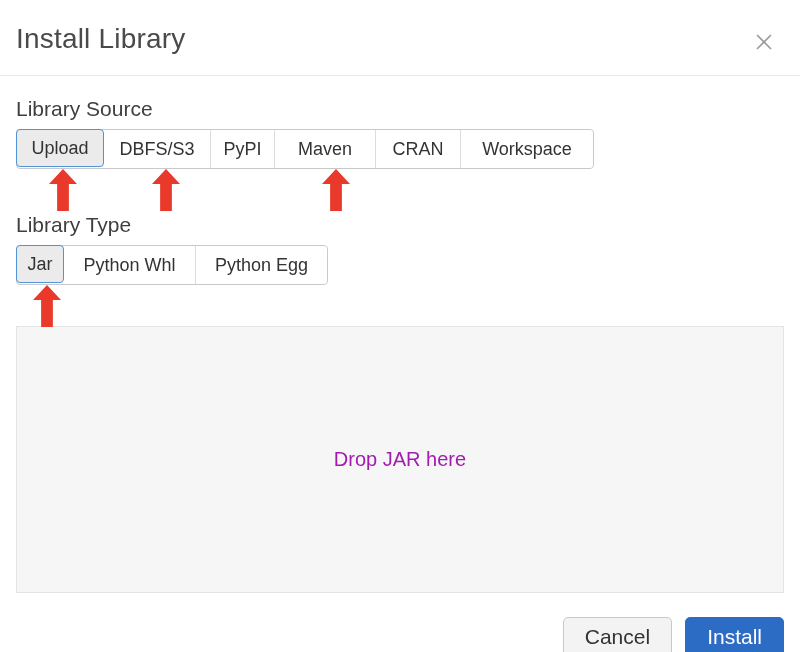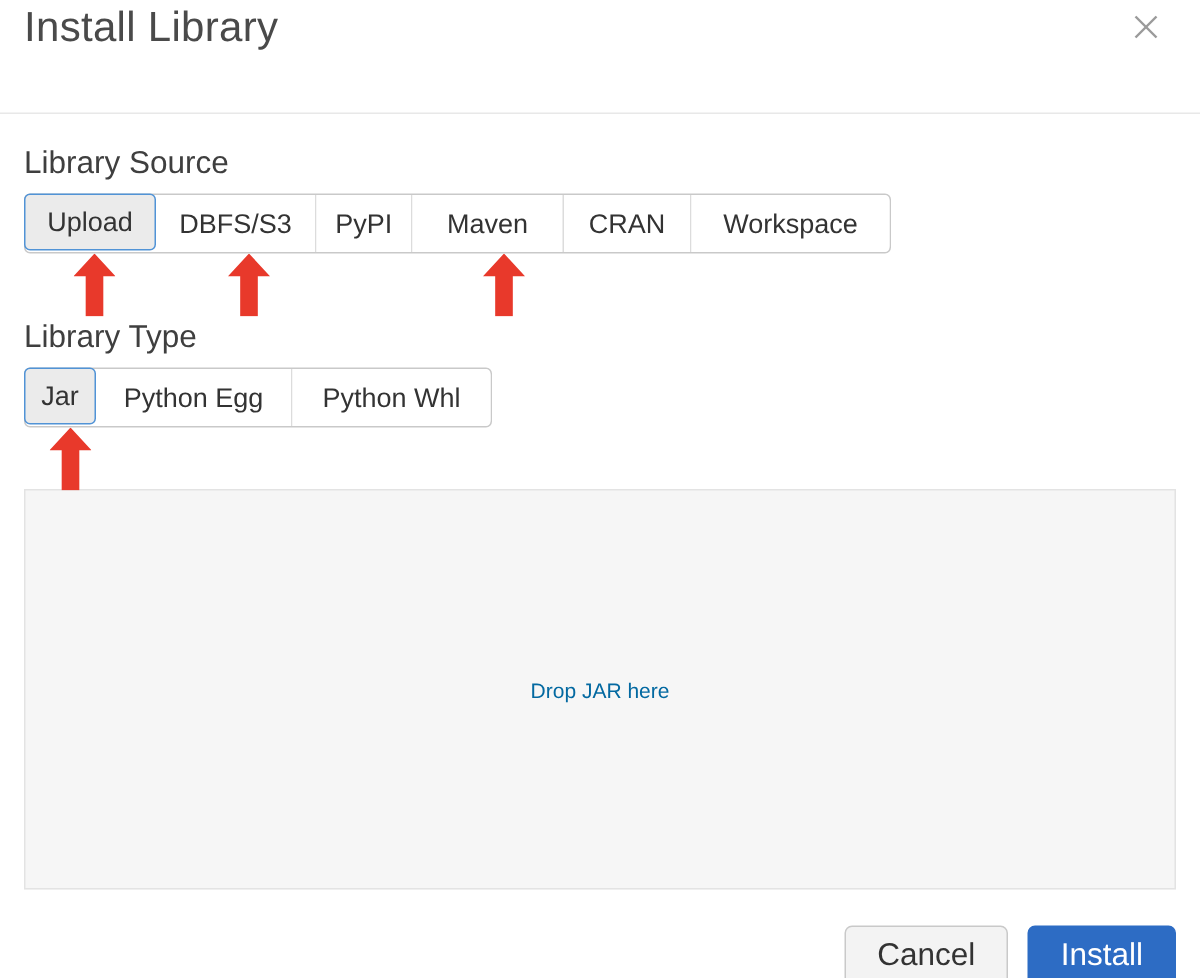--- a/index.html
+++ b/index.html
@@ -4,21 +4,21 @@
 <style>
   html,body { margin:0; padding:0; background:#fff; }
   .modal {
     position:relative; width:800px; height:652px; background:#fff;
     font-family:"Liberation Sans","DejaVu Sans",sans-serif; overflow:hidden;
     box-sizing:border-box;
   }
   .modal-header {
     box-sizing:border-box; height:76px; padding:0 16px 0 16px;
     border-bottom:1px solid #e8e8e8;
-    display:flex; justify-content:space-between; align-items:flex-start;
+    display:flex; justify-content:space-between; align-items:center;
   }
   .modal-title {
     font-size:28px; font-weight:300; color:#4a4a4a; letter-spacing:0.2px;
     margin-top:2px;
   }
   .close-btn {
     margin-top:8px; margin-right:10px; cursor:pointer; line-height:0;
   }
   .section-label {
     margin:21px 16px 8px 16px; font-size:21px; color:#3f3f3f;
@@ -43,21 +43,21 @@
   .arrow-row { position:relative; height:42px; margin-left:16px; }
   .block-arrow {
     position:absolute; top:0; width:28px; height:42px; background:#e8392b;
     clip-path:polygon(50% 0, 100% 36%, 71% 36%, 71% 100%, 29% 100%, 29% 36%, 0 36%);
   }
   .dropzone {
     box-sizing:border-box; margin:0 16px; height:267px;
     background:#f6f6f6; border:1px solid #e3e3e3;
     display:flex; align-items:center; justify-content:center;
   }
-  .dropzone-text { font-size:14px; color:#0369a1; }
+  .dropzone-text { font-size:20px; color:#a21caf; }
   .modal-footer {
     display:flex; justify-content:flex-end; gap:13px; margin:24px 16px 0 16px;
   }
   .btn {
     box-sizing:border-box; height:40px; padding:0 21px; border-radius:5px;
     font-size:21px; display:flex; align-items:center; cursor:pointer;
   }
   .btn-cancel { background:#f3f3f3; border:1px solid #c9c9c9; color:#333; }
   .btn-install { background:#2d6cc4; border:1px solid #2d6cc4; color:#fff; }
 </style>
@@ -90,22 +90,22 @@
   <div class="arrow-row">
     <div class="block-arrow" style="left:33px"></div>
     <div class="block-arrow" style="left:136px"></div>
     <div class="block-arrow" style="left:306px"></div>
   </div>
 
   <div class="section-label tight">Library Type</div>
 
   <div class="btn-group">
     <div class="opt selected" style="width:48px">Jar</div>
+    <div class="opt" style="width:132px">Python Whl</div>
     <div class="opt" style="width:131px">Python Egg</div>
-    <div class="opt" style="width:132px">Python Whl</div>
   </div>
 
   <div class="arrow-row" style="height:41px">
     <div class="block-arrow" style="left:17px"></div>
   </div>
 
   <div class="dropzone">
     <div class="dropzone-text">Drop JAR here</div>
   </div>
 

